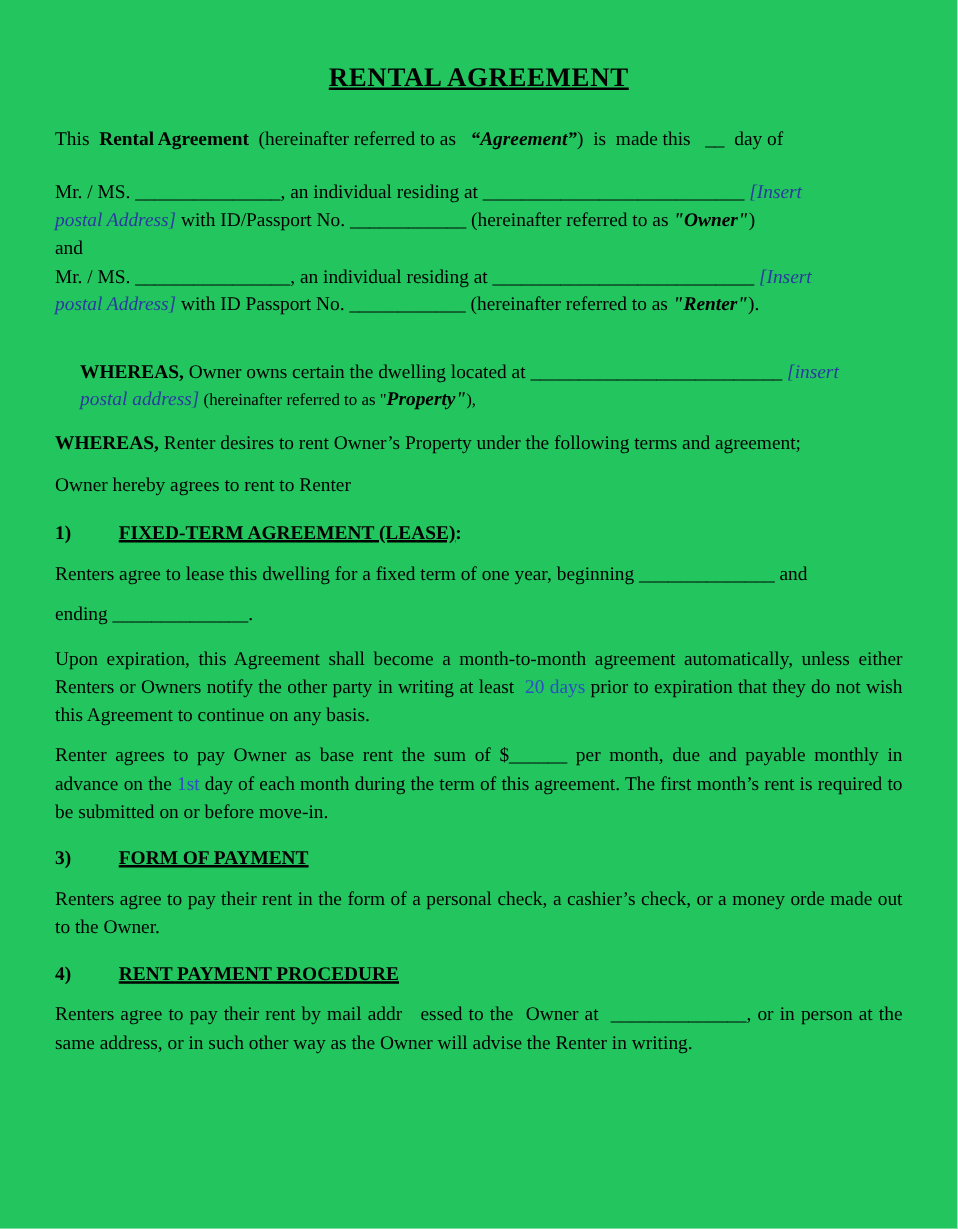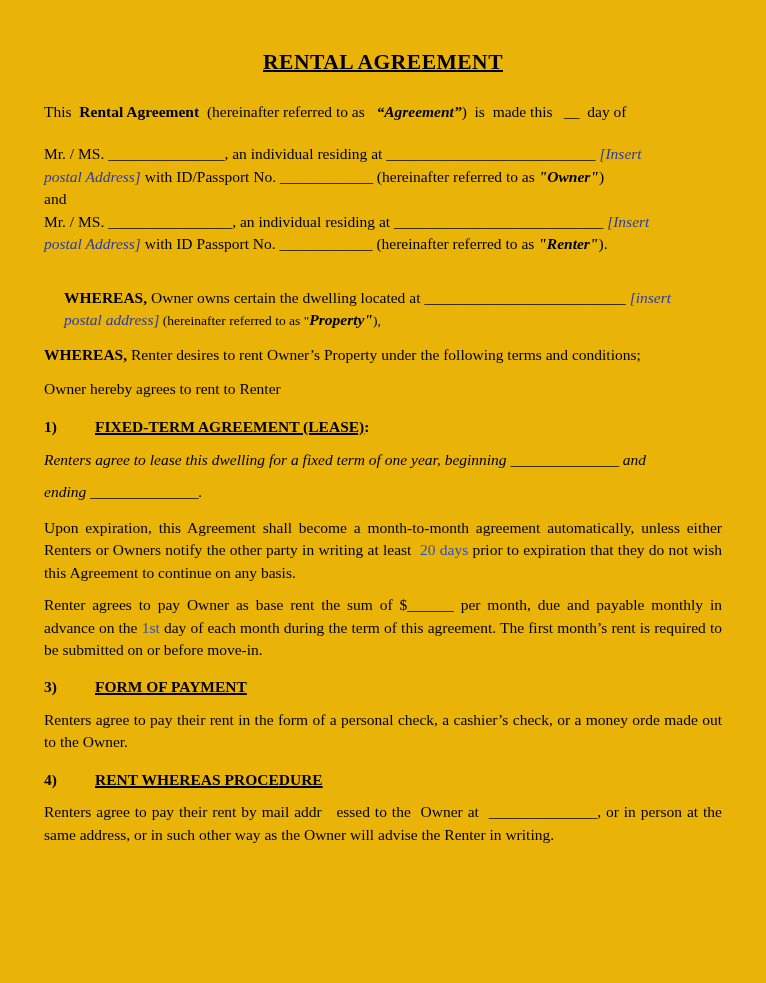--- a/index.html
+++ b/index.html
@@ -1,18 +1,18 @@
 <!DOCTYPE html>
 <html style="--placeholder-blue: #2b3aa0; --value-blue: #2d4fc3; --text: #000000; --page-bg: #ffffff;"><head>
 <meta charset="utf-8">
 <style>
   html, body { margin: 0; padding: 0; background: #ffffff; }
   .page {
     width: 766px; height: 983px; box-sizing: border-box;
-    padding: 50px 44px 4px 44px; background: #eab308; overflow: hidden;
+    padding: 50px 44px 4px 44px; background: #22c55e; overflow: hidden;
     font-family: "Liberation Serif", "DejaVu Serif", serif;
     font-size: 15.5px; color: #000000;
   }
   .title {
     font-size: 21.5px; font-weight: bold; text-align: center;
     text-decoration: underline; text-decoration-thickness: 2px;
     letter-spacing: 0.5px; margin: 0 0 26px 0;
   }
   .para { margin: 0; white-space: pre-wrap; line-height: 1.45; }
   .just { text-align: justify; }
@@ -22,50 +22,50 @@
   .mt-p  { margin-top: 10px; }
   .b  { font-weight: bold; }
   .bi { font-weight: bold; font-style: italic; }
   .sm { font-size: 13.5px; }
   .ph { color: var(--placeholder-blue, #2b3aa0); font-style: italic; }
   .bv { color: var(--value-blue, #2d4fc3); }
   .heading { margin: 15px 0 0 0; line-height: 1.45; white-space: pre-wrap; }
   .hnum { display: inline-block; width: 51px; font-weight: bold; }
   .htext { font-weight: bold; text-decoration: underline; text-decoration-thickness: 1.5px; }
   .hcolon { font-weight: bold; }
-  .wide { line-height: 2.08; font-style: italic; }
+  .wide { line-height: 2.08; }
 </style>
 </head>
 <body>
 
 <div class="page">
 
   <h1 class="title">RENTAL AGREEMENT</h1>
 
   <p class="para"><span>This  </span><span class="b">Rental Agreement</span><span>  (hereinafter referred to as   </span><span class="bi">“Agreement”</span><span>)  is  made this   __  day of</span><br></p>
 
   <p class="para mt-md"><span>Mr. / MS. _______________, an individual residing at ___________________________ </span><span class="ph">[Insert</span><br><span class="ph">postal Address]</span><span> with ID/Passport No. ____________ (hereinafter referred to as </span><span class="bi">"Owner"</span><span>)</span><br><span>and</span><br><span>Mr. / MS. ________________, an individual residing at ___________________________ </span><span class="ph">[Insert</span><br><span class="ph">postal Address]</span><span> with ID Passport No. ____________ (hereinafter referred to as </span><span class="bi">"Renter"</span><span>).</span></p>
 
   <p class="para mt-lg"><span class="b">WHEREAS,</span><span> Owner owns certain the dwelling located at __________________________ </span><span class="ph">[insert</span><br><span class="ph">postal address]</span><span class="sm"> (hereinafter referred to as "</span><span class="bi">Property"</span><span class="sm">),</span></p>
 
-  <p class="para mt-sm just"><span class="b">WHEREAS,</span><span> Renter desires to rent Owner’s Property under the following terms and conditions;</span></p>
+  <p class="para mt-sm just"><span class="b">WHEREAS,</span><span> Renter desires to rent Owner’s Property under the following terms and agreement;</span></p>
 
 
   <p class="para mt-sm">Owner hereby agrees to rent to Renter</p>
 
   <div class="heading mt-sm"><span class="hnum">1)</span><span class="htext">FIXED-TERM AGREEMENT (LEASE)</span><span class="hcolon">:</span></div>
 
   <p class="para wide" style="margin-top:6px;"><span>Renters agree to lease this dwelling for a fixed term of one year, beginning ______________ and</span><br><span>ending ______________.</span></p>
 
   <p class="para just" style="margin-top:8px;"><span>Upon expiration, this Agreement shall become a month-to-month agreement automatically, unless either Renters or Owners notify the other party in writing at least  </span><span class="bv">20 days</span><span> prior to expiration that they do not wish this Agreement to continue on any basis.</span></p>
 
 
   <p class="para mt-p just"><span>Renter agrees to pay Owner as base rent the sum of $______ per month, due and payable monthly in advance on the </span><span class="bv">1st</span><span> day of each month during the term of this agreement. The first month’s rent is required to be submitted on or before move-in.</span></p>
 
   <div class="heading"><span class="hnum">3)</span><span class="htext">FORM OF PAYMENT</span></div>
 
   <p class="para mt-p just">Renters agree to pay their rent in the form of a personal check, a cashier’s check, or a money orde made out to the Owner.</p>
 
-  <div class="heading"><span class="hnum">4)</span><span class="htext">RENT WHEREAS PROCEDURE</span></div>
+  <div class="heading"><span class="hnum">4)</span><span class="htext">RENT PAYMENT PROCEDURE</span></div>
 
   <p class="para mt-p just">Renters agree to pay their rent by mail addr   essed to the  Owner at  ______________, or in person at the same address, or in such other way as the Owner will advise the Renter in writing.</p>
 
 </div>
 
 </body></html>

